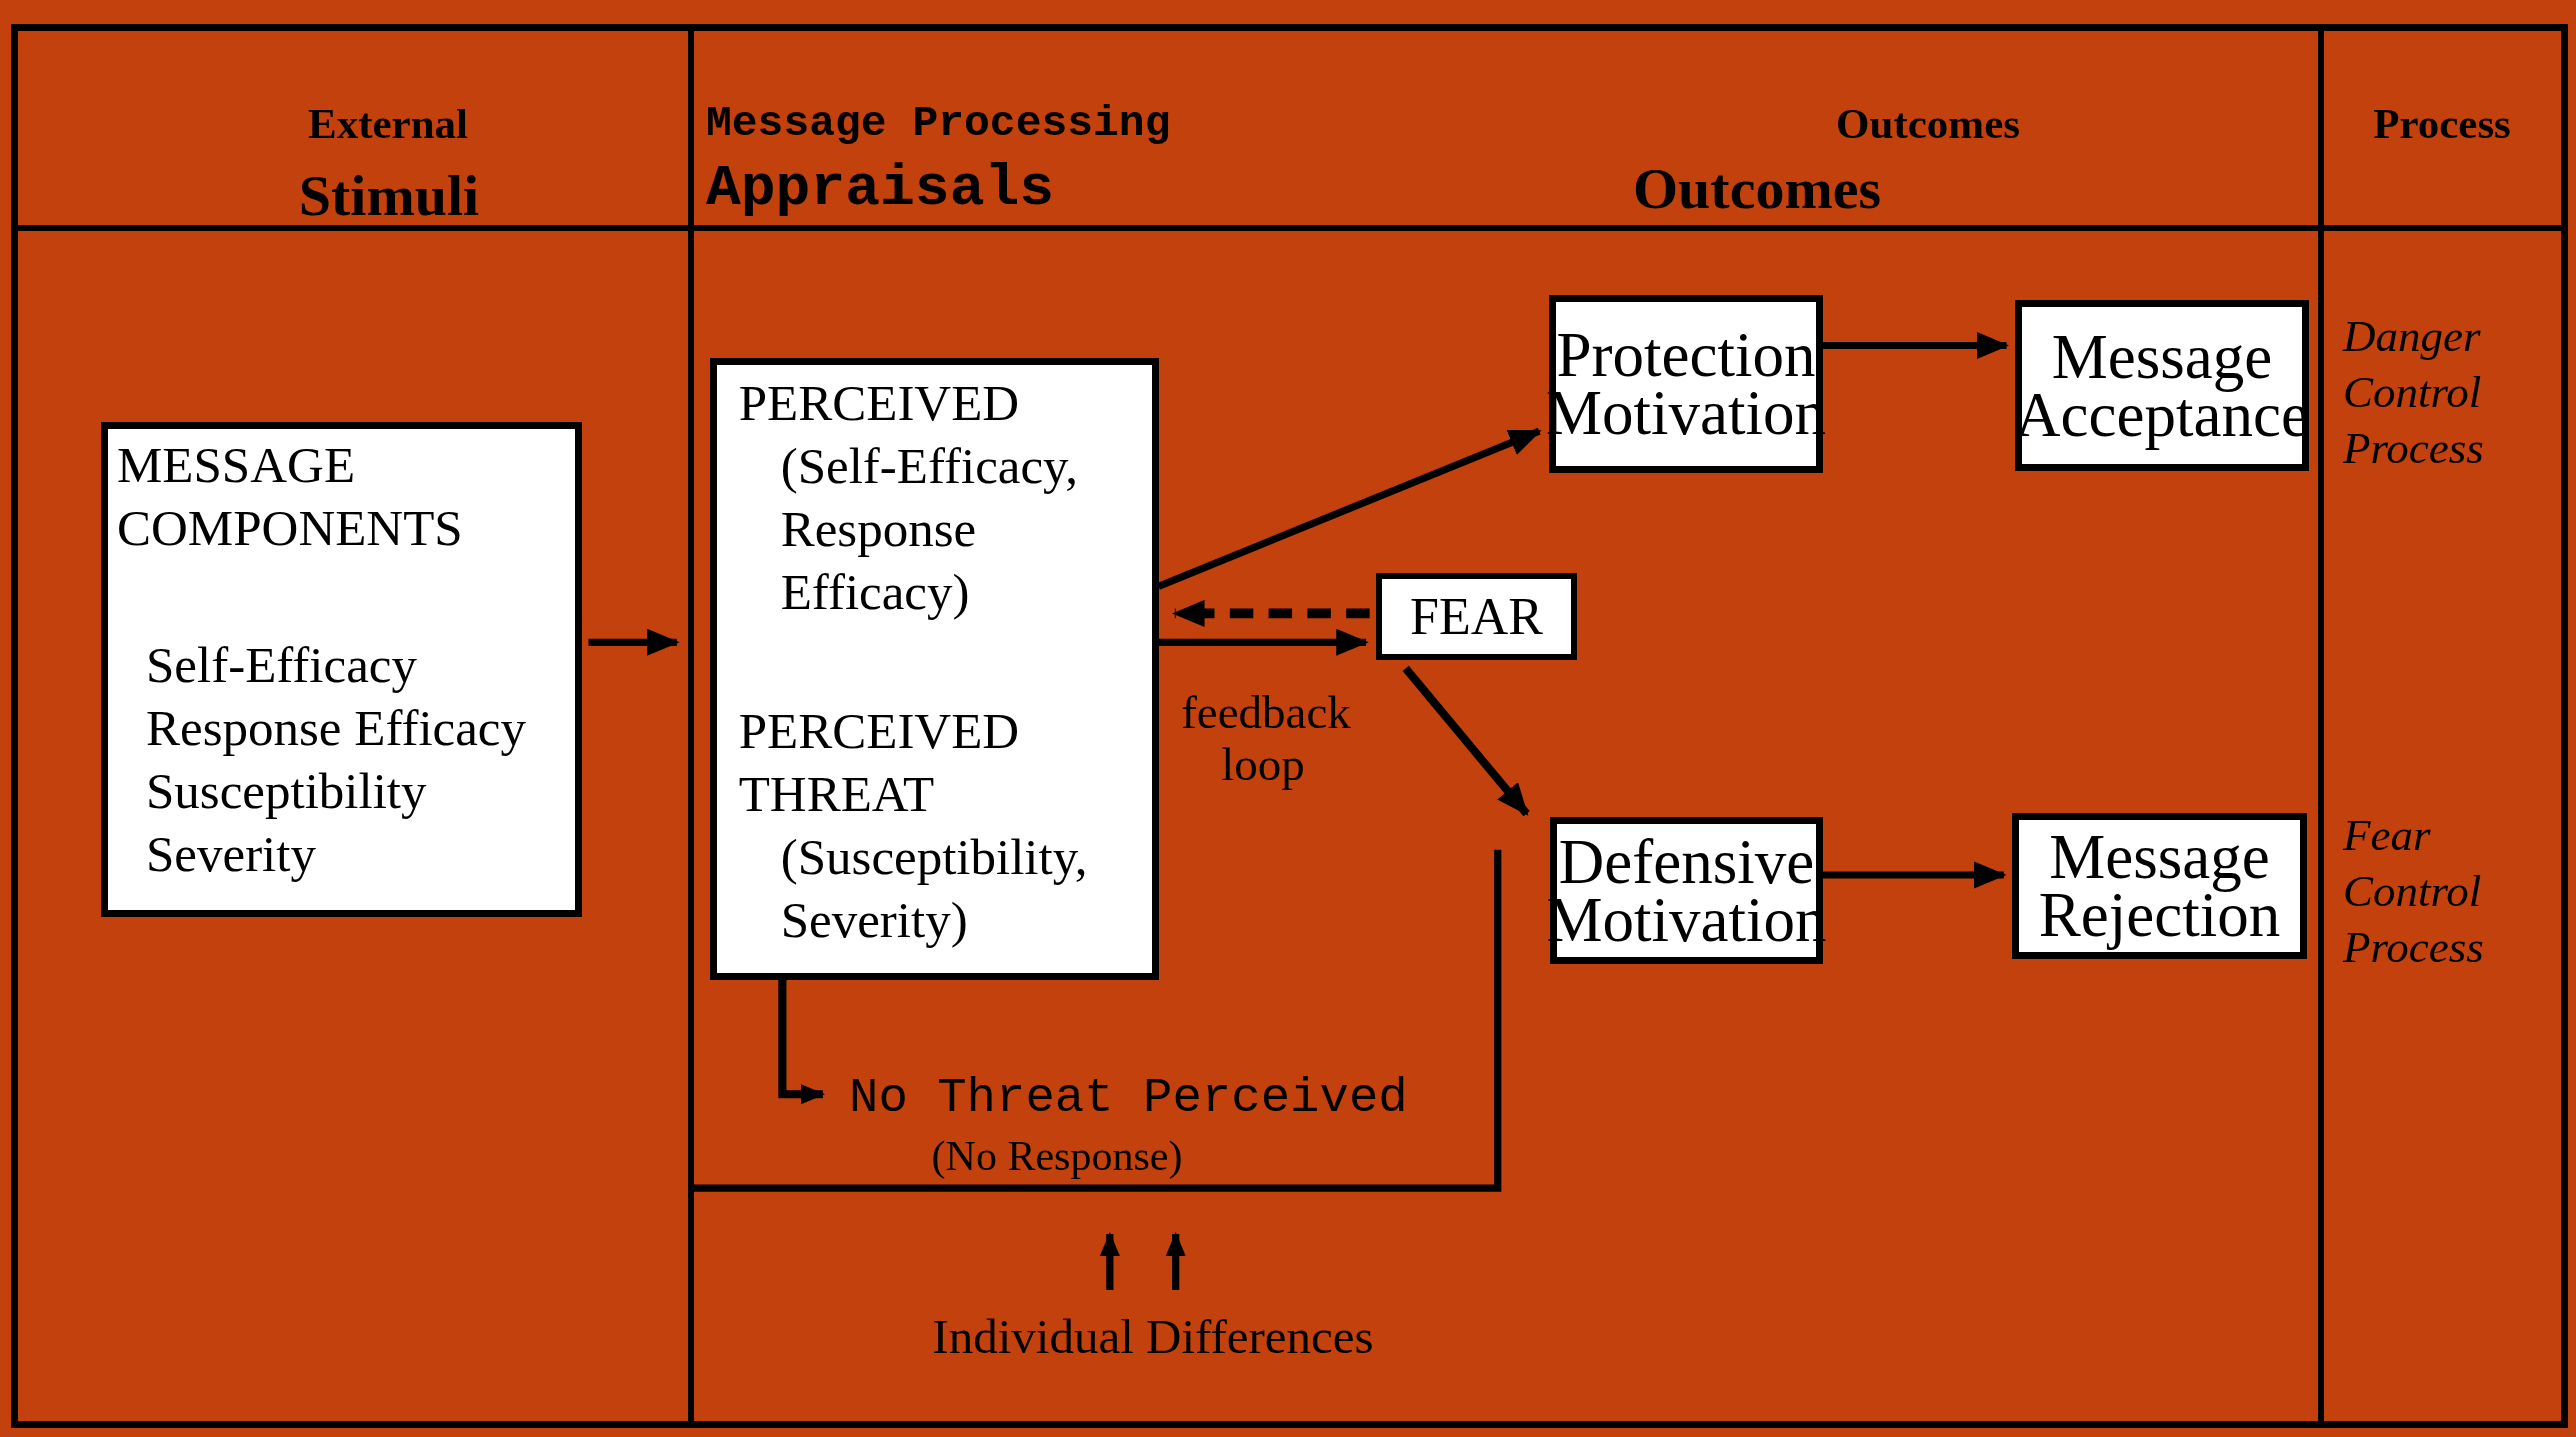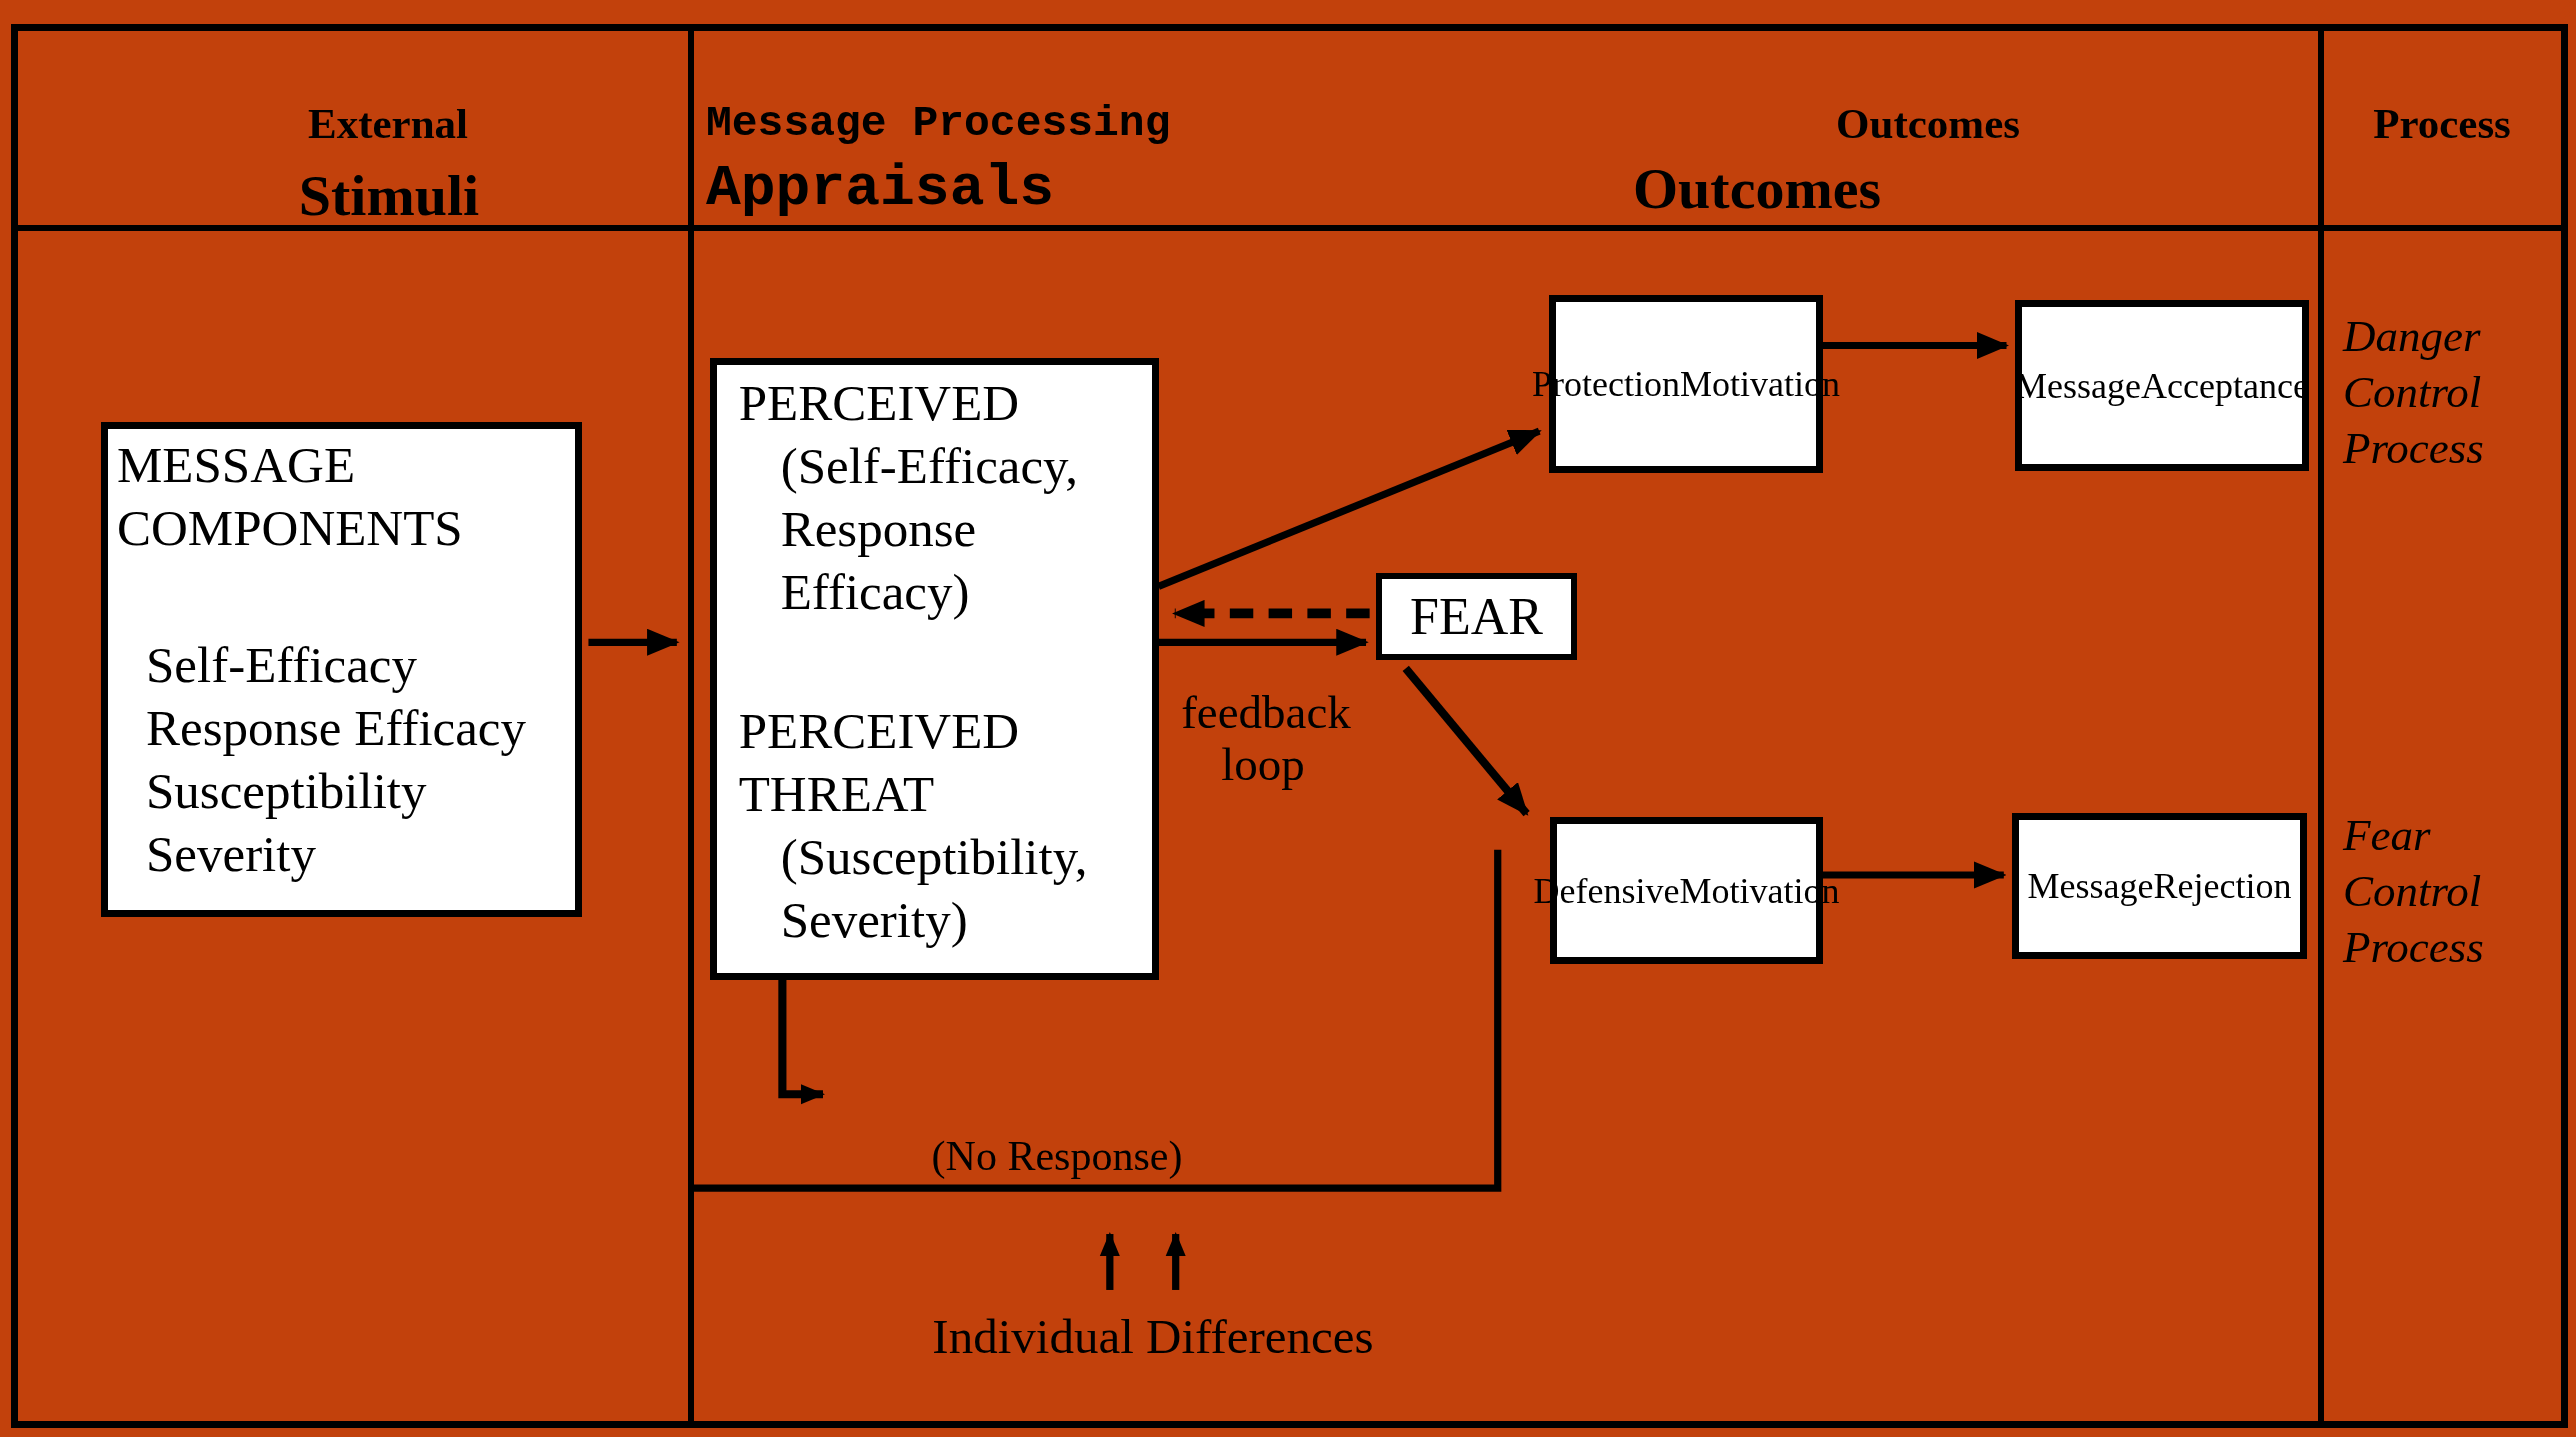--- a/index.html
+++ b/index.html
@@ -16,21 +16,21 @@
   .h2{font-size:58px;font-weight:bold;}
   
   .box{position:absolute;border:7.2px solid #000;box-sizing:border-box;background:#fff;}
   .mc{left:101px;top:422px;width:481px;height:495px;font-size:51px;line-height:63px;padding:5.4px 0 0 9px;}
   .mc .indent{padding-left:29px;}
   .mc .gap{height:74px;}
   .pv{left:710px;top:358px;width:449px;height:622px;font-size:51px;line-height:63px;padding:7.2px 0 0 21.7px;}
   .pv .indent{padding-left:42px;}
   .pv .gap{height:76px;}
   .fear{left:1376px;top:573px;width:201px;height:87px;border-width:6.3px;font-size:52px;display:flex;align-items:center;justify-content:center;}
-  .cbox{display:flex;flex-direction:row;align-items:center;justify-content:center;font-size:36px;line-height:58px;text-align:center;}
+  .cbox{display:flex;flex-direction:column;align-items:center;justify-content:center;font-size:63px;line-height:58px;text-align:center;}
   .pm{left:1549px;top:295px;width:274px;height:178px;}
   .ma{left:2015px;top:300px;width:294px;height:171px;}
   .dm{left:1550px;top:817px;width:273px;height:147px;}
   .mr{left:2012px;top:813px;width:295px;height:146px;}
   
   .lbl{font-size:47px;}
   .ital{font-style:italic;font-size:45px;line-height:56px;}
   .proc{position:absolute;white-space:nowrap;}
   svg{position:absolute;left:0;top:0;}
 </style>
@@ -114,20 +114,21 @@
     <div>Motivation</div>
   </div>
 
   <div class="box cbox mr">
     <div>Message</div>
     <div>Rejection</div>
   </div>
 
   <div class="t lbl" style="left:1266px;top:712px;">feedback</div>
   <div class="t lbl" style="left:1263px;top:764px;">loop</div>
+  <div class="tl" style="left:849px;top:1098px;font-size:49px;">No Threat Perceived</div>
   <div class="t" style="left:1057px;top:1156px;font-size:42px;">(No Response)</div>
   <div class="t" style="left:1153px;top:1336px;font-size:49px;">Individual Differences</div>
 
   <div class="proc ital" style="left:2343px;top:308px;">
     <div>Danger</div>
     <div>Control</div>
     <div>Process</div>
   </div>
   <div class="proc ital" style="left:2343px;top:807px;">
     <div>Fear</div>

